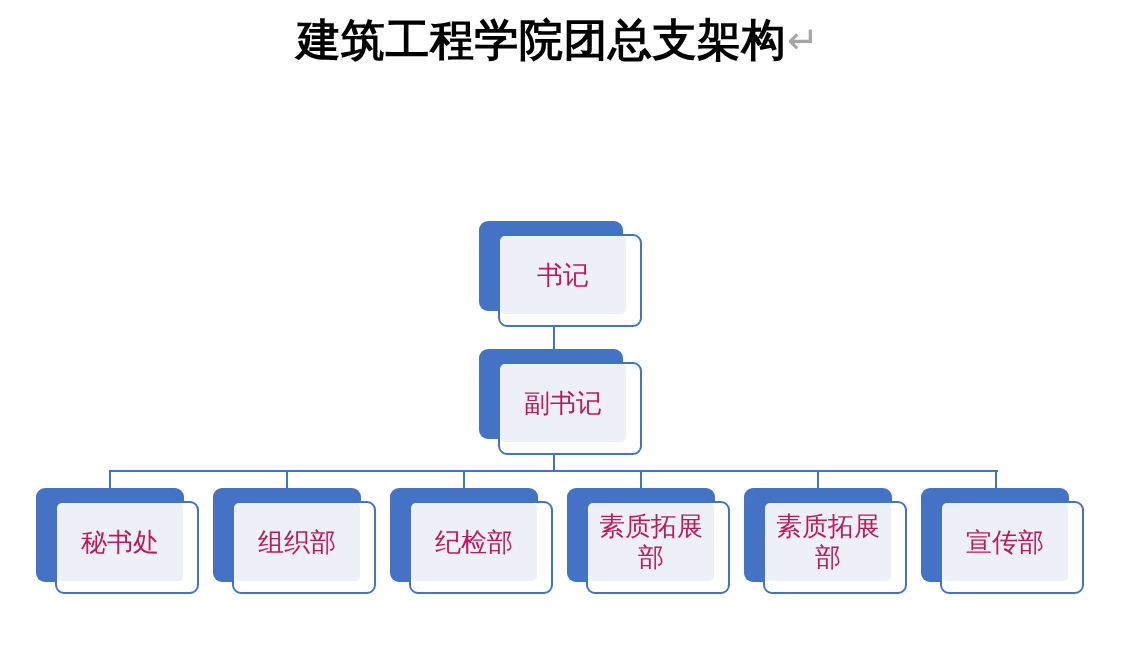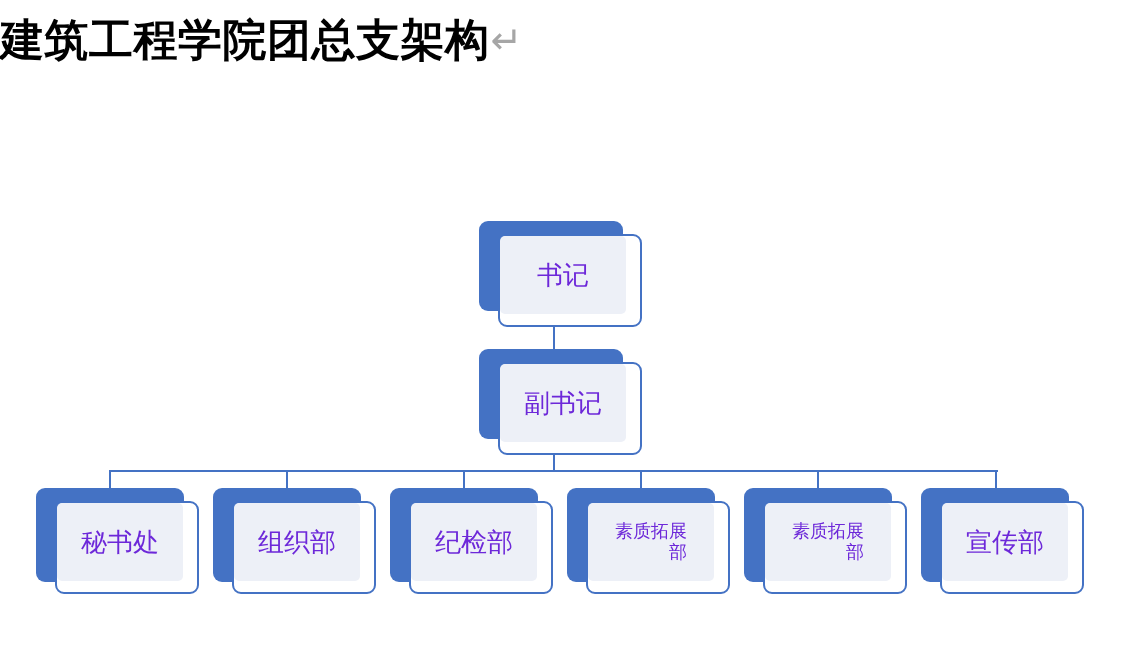--- a/index.html
+++ b/index.html
@@ -20,25 +20,27 @@
     background: #ffffff;
     overflow: hidden;
   }
 
   
   .chart-title {
     position: absolute;
     left: 0;
     top: 14px;
     width: 1092px;
+    text-align: center;
     font-size: 44px;
     font-weight: bold;
     line-height: 1.18;
     letter-spacing: 0.5px;
     white-space: nowrap;
+    padding-left: 12px;
   }
   .pilcrow-mark {
     color: #a6a6a6;
     font-weight: normal;
     font-size: 38px;
     vertical-align: 2px;
     margin-left: 1px;
   }
 
   
@@ -92,26 +94,26 @@
     height: 78px;
     background: #edf0f7;
     border-radius: 5px;
     display: flex;
     align-items: center;
     justify-content: center;
   }
   .node .label {
     font-size: 26px;
     line-height: 1.18;
-    text-align: right;
-    color: #6d28d9;
+    text-align: center;
+    color: #be185d;
     white-space: pre-line;
     padding: 0 2px;
   }
-  .node.two-line .label { font-size: 18px; }
+  .node.two-line .label { font-size: 26px; }
 
   
   .node.lead .plate { width: 144px; height: 90px; }
   .node.lead .card  { width: 144px; height: 93px; left: 19px; top: 13px; }
   .node.lead .inner { width: 126px; height: 78px; }
 </style>
 </head>
 <body>
 
 <div id="canvas">

